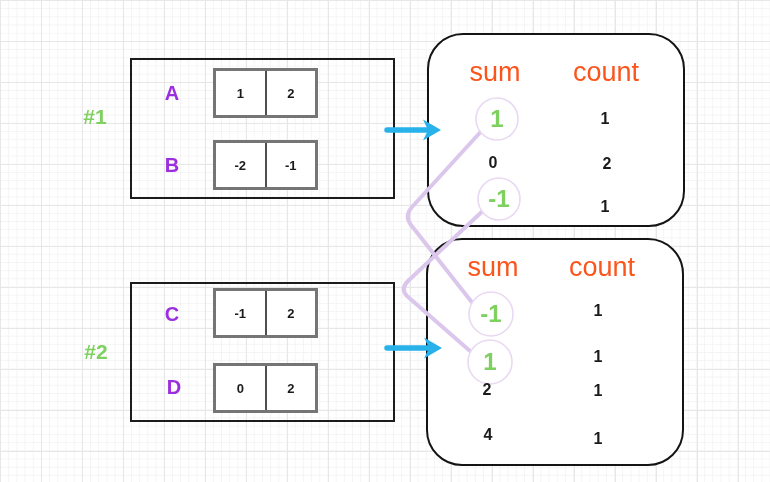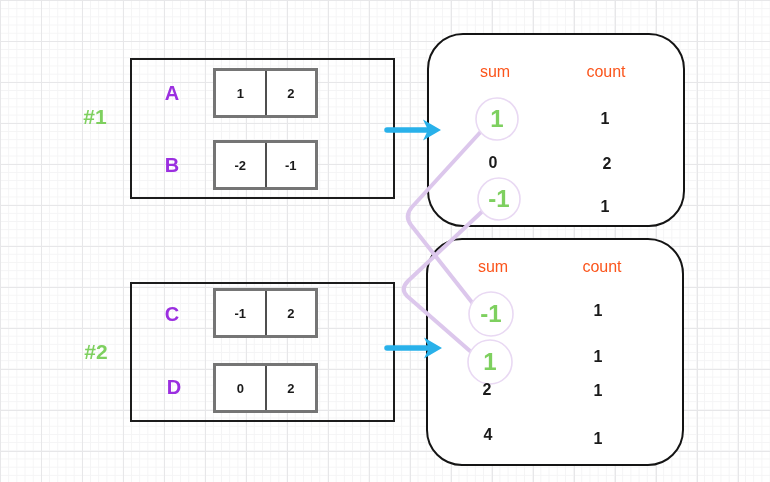--- a/index.html
+++ b/index.html
@@ -45,21 +45,21 @@
   .cell.first{border-right:2px solid #4f4f4f;}
   .txt{
     position:absolute;
     text-align:center;
     z-index:30;
     white-space:nowrap;
     line-height:30px;height:30px;
   }
   .group-label{font-size:21px;font-weight:600;}
   .row-label{font-size:20px;font-weight:600;}
-  .hdr{font-size:16px;font-weight:500;}
+  .hdr{font-size:27px;font-weight:500;}
   .val{font-size:16px;font-weight:600;color:#1a1a1a;}
   .val-hl{font-size:24px;font-weight:600;}
   #overlay{position:absolute;left:0;top:0;z-index:20;}
 </style>
 </head>
 <body>
 
 <div id="canvas">
 
   <div class="txt group-label" style="left:65px;top:102px;width:60px;color:#7ed05f;">#1</div>

